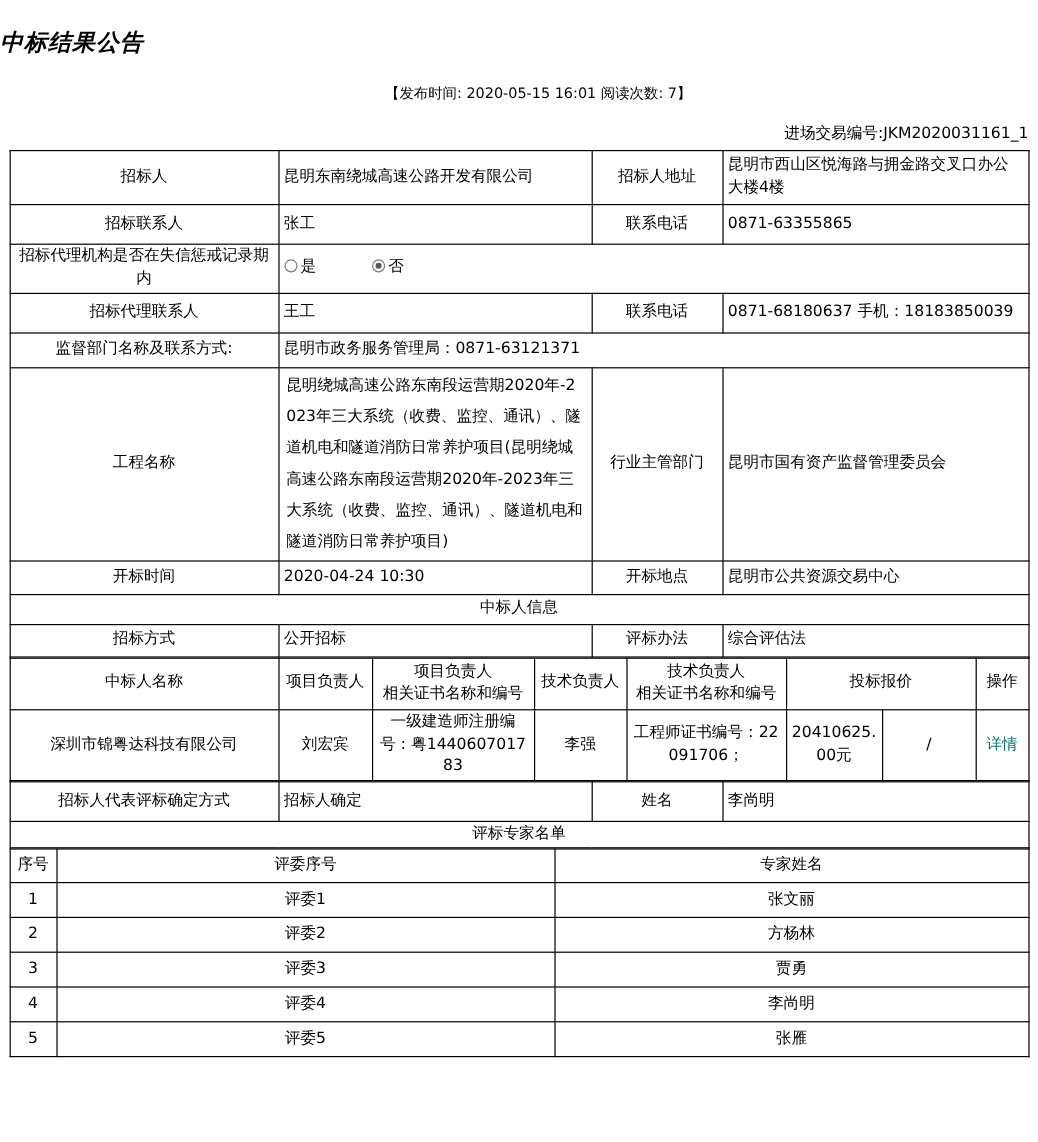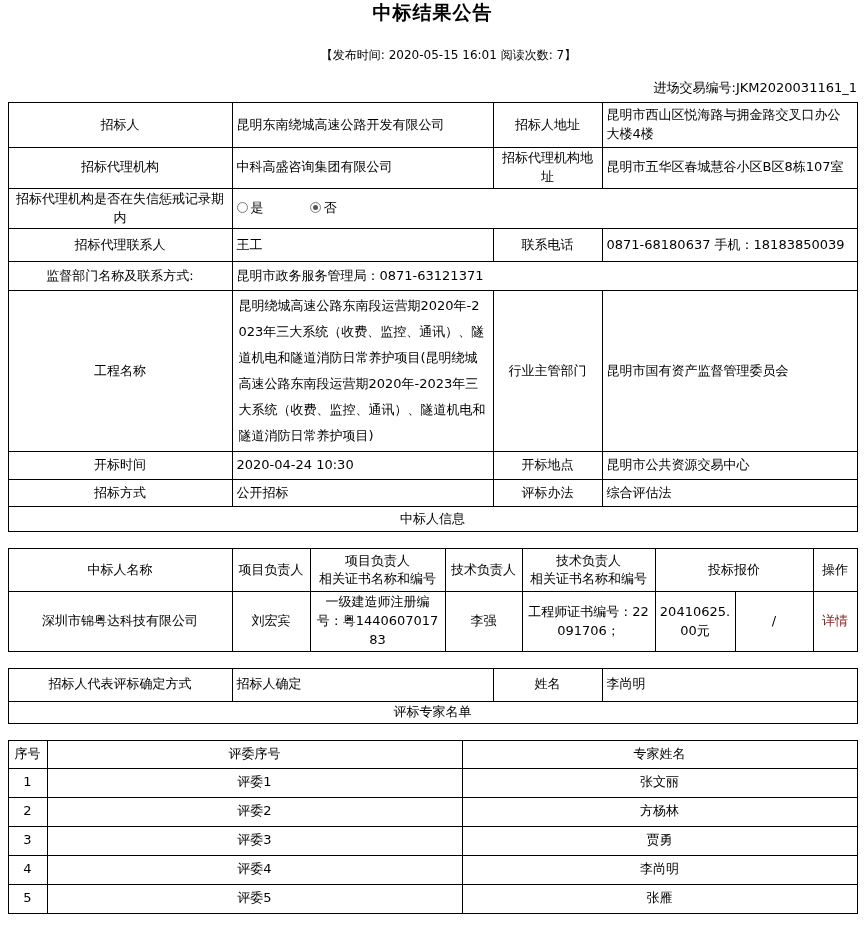--- a/index.html
+++ b/index.html
@@ -3,41 +3,41 @@
 <meta charset="utf-8">
 <style>
   * { box-sizing: border-box; }
   html,body { margin:0; padding:0; background:#ffffff; }
   body {
     width:865px; height:952px; overflow:hidden;
     font-family:"DejaVu Sans", sans-serif; color:#000;
   }
   .page { position:relative; width:865px; height:952px; }
   .title {
-    text-align:center;
-    font-size:19px; font-weight:bold; letter-spacing:1px;
+    padding-top:23px; 
+    font-size:19px; font-weight:bold; letter-spacing:1px;font-style:italic;
   }
   .publish { margin-top:21px; text-align:center; font-size:12px;margin-left:32px; }
   .tradeno { width:849px; margin:15px auto 5px; text-align:right; font-size:13px; }
   table.tbl {
-    width:849px; margin:16px auto; border-collapse:collapse; table-layout:fixed;
+    width:849px; margin:0 auto; border-collapse:collapse; table-layout:fixed;
   }
   table.tbl + table.tbl, .tradeno + table.tbl { margin-top:0; }
   table.tbl:not(:first-of-type) { margin-top:-1px; }
   td {
     border:1px solid #000; font-size:13px; line-height:1.45;
     padding:1px 4px; vertical-align:middle;
     word-wrap:break-word; word-break:break-all;
   }
   .lbl { text-align:center; }
   .val { text-align:left; }
   .ctr { text-align:center; }
   .section-title { text-align:center; }
   .project-cell { line-height:26px; padding:2px 6px; }
-  a.link { color:#7f1d1d; text-decoration:none; cursor:pointer; }
+  a.link { color:#0f766e; text-decoration:none; cursor:pointer; }
   .radio {
     display:inline-block; width:11px; height:11px; border:1px solid #7b7b7b;
     border-radius:50%; background:#fdfdfd; vertical-align:-1px; margin-right:3px;
     position:relative;
   }
   .radio.checked::after {
     content:""; position:absolute; left:2px; top:2px; width:5px; height:5px;
     border-radius:50%; background:#555;
   }
   .radio-opt { display:inline-block; }
@@ -59,25 +59,25 @@
         <col style="width:109px">
         <col style="width:255px">
       </colgroup>
     <tbody>
       <tr style="height:45px">
         <td class="lbl">招标人</td>
         <td class="val">昆明东南绕城高速公路开发有限公司</td>
         <td class="lbl">招标人地址</td>
         <td class="val">昆明市西山区悦海路与拥金路交叉口办公大楼4楼</td>
       </tr>
-      <tr style="height:32px">
-        <td class="lbl">招标代理机构</td>
-        <td class="val">中科高盛咨询集团有限公司</td>
-        <td class="lbl">招标代理机构地址</td>
-        <td class="val">昆明市五华区春城慧谷小区B区8栋107室</td>
+      <tr style="height:33px">
+        <td class="lbl">招标联系人</td>
+        <td class="val">张工</td>
+        <td class="lbl">联系电话</td>
+        <td class="val">0871-63355865</td>
       </tr>
       <tr style="height:23px">
         <td class="lbl">招标代理机构是否在失信惩戒记录期内</td>
         <td class="val" colspan="3">
           <span class="radio-opt"><span class="radio"></span><span>是</span></span>
           <span class="radio-opt second"><span class="radio checked"></span><span>否</span></span>
         </td>
       </tr>
       <tr style="height:33px">
         <td class="lbl">招标代理联系人</td>
@@ -94,28 +94,28 @@
         <td class="val project-cell">昆明绕城高速公路东南段运营期2020年-2023年三大系统（收费、监控、通讯）、隧道机电和隧道消防日常养护项目(昆明绕城高速公路东南段运营期2020年-2023年三大系统（收费、监控、通讯）、隧道机电和隧道消防日常养护项目)</td>
         <td class="lbl">行业主管部门</td>
         <td class="val">昆明市国有资产监督管理委员会</td>
       </tr>
       <tr style="height:28px">
         <td class="lbl">开标时间</td>
         <td class="val">2020-04-24 10:30</td>
         <td class="lbl">开标地点</td>
         <td class="val">昆明市公共资源交易中心</td>
       </tr>
+      <tr style="height:25px">
+        <td class="section-title" colspan="4">中标人信息</td>
+      </tr>
       <tr style="height:27px">
         <td class="lbl">招标方式</td>
         <td class="val">公开招标</td>
         <td class="lbl">评标办法</td>
         <td class="val">综合评估法</td>
-      </tr>
-      <tr style="height:25px">
-        <td class="section-title" colspan="4">中标人信息</td>
       </tr>
     </tbody>
   </table>
 
   <table class="tbl">
     <colgroup>
       <col style="width:224px">
         <col style="width:78px">
         <col style="width:135px">
         <col style="width:77px">

